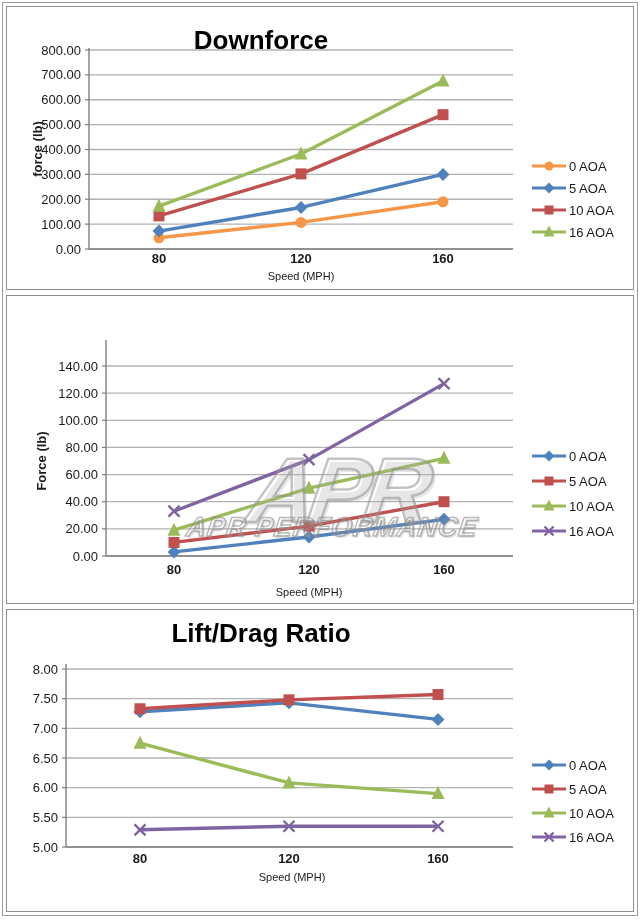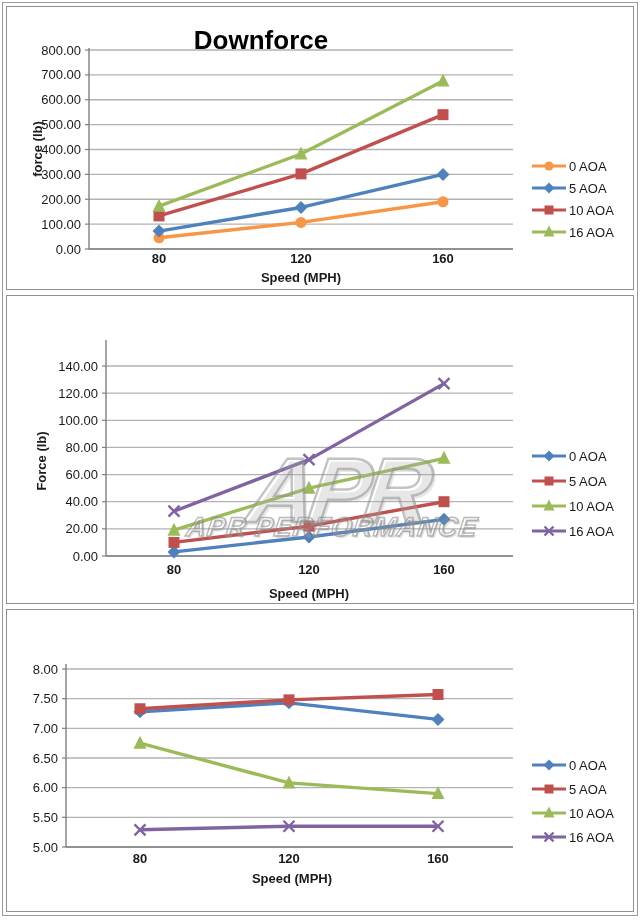--- a/index.html
+++ b/index.html
@@ -5,21 +5,21 @@
   html,body{margin:0;padding:0;background:#ffffff;}
   body{width:640px;font-family:"Liberation Sans",sans-serif;}
   .frame{box-sizing:border-box;width:636px;margin:2px;border:1px solid #9a9a9a;background:#ffffff;padding:3px;}
   .panel{position:relative;box-sizing:border-box;width:628px;border:1px solid #8f8f8f;background:#ffffff;overflow:hidden;}
   .panel + .panel{margin-top:5px;}
   .panel-1{height:284px;}
   .panel-2{height:309px;}
   .panel-3{height:303px;}
   .chart-title{position:absolute;left:0;right:118px;text-align:center;margin:0;font-size:26px;font-weight:bold;color:#000;letter-spacing:0px;z-index:3;}
   .plot-svg{position:absolute;left:0;top:0;z-index:1;}
-  .axis-title-x{position:absolute;font-size:13px;font-weight:bold;color:#1a1a1a;white-space:nowrap;transform:translateX(-50%);z-index:2;}
+  .axis-title-x{position:absolute;font-size:11px;font-weight:normal;color:#1a1a1a;white-space:nowrap;transform:translateX(-50%);z-index:2;}
   .axis-title-y{position:absolute;font-size:13px;font-weight:bold;color:#1a1a1a;white-space:nowrap;transform:translate(-50%,-50%) rotate(-90deg);z-index:2;}
   .legend{position:absolute;list-style:none;margin:16px;padding:0;z-index:3;}
   .legend li{display:flex;align-items:center;height:18px;}
   .legend .swatch{width:36px;height:14px;flex:0 0 36px;}
   .legend .lbl{font-size:13px;color:#1a1a1a;padding-left:2px;white-space:nowrap;}
   .watermark{position:absolute;left:130px;top:150px;width:400px;text-align:center;z-index:4;pointer-events:none;
              font-style:italic;font-weight:bold;transform:skewX(-8deg);}
   .wm-logo{font-size:92px;line-height:88px;letter-spacing:-6px;color:rgba(255,255,255,0.04);
            -webkit-text-stroke:2.5px rgba(145,145,145,0.55);text-shadow:3px 3px 0 rgba(160,160,160,0.25);}
   .wm-text{margin-top:-22px;font-size:27px;line-height:30px;letter-spacing:1px;color:rgba(255,255,255,0.04);
@@ -196,20 +196,21 @@
           <span class="lbl">16 AOA</span>
         </li>
       </ul>
     <div class="watermark">
       <div class="wm-logo">APR</div>
       <div class="wm-text">APR PERFORMANCE</div>
     </div>
   </section>
 
   <section class="panel panel-3">
+    <h2 class="chart-title" style="top:8px;">Lift/Drag Ratio</h2>
     <svg class="plot-svg" width="628" height="303">
         <line x1="59" y1="237" x2="506" y2="237" stroke="#b2b2b2" stroke-width="1.3"></line>
         <line x1="55" y1="237" x2="59" y2="237" stroke="#7f7f7f" stroke-width="1.2"></line>
         <text x="51" y="241.5" text-anchor="end" font-size="13" fill="#1a1a1a">5.00</text>
         <line x1="59" y1="207.33333333333334" x2="506" y2="207.33333333333334" stroke="#b2b2b2" stroke-width="1.3"></line>
         <line x1="55" y1="207.33333333333334" x2="59" y2="207.33333333333334" stroke="#7f7f7f" stroke-width="1.2"></line>
         <text x="51" y="211.83333333333334" text-anchor="end" font-size="13" fill="#1a1a1a">5.50</text>
         <line x1="59" y1="177.66666666666669" x2="506" y2="177.66666666666669" stroke="#b2b2b2" stroke-width="1.3"></line>
         <line x1="55" y1="177.66666666666669" x2="59" y2="177.66666666666669" stroke="#7f7f7f" stroke-width="1.2"></line>
         <text x="51" y="182.16666666666669" text-anchor="end" font-size="13" fill="#1a1a1a">6.00</text>

